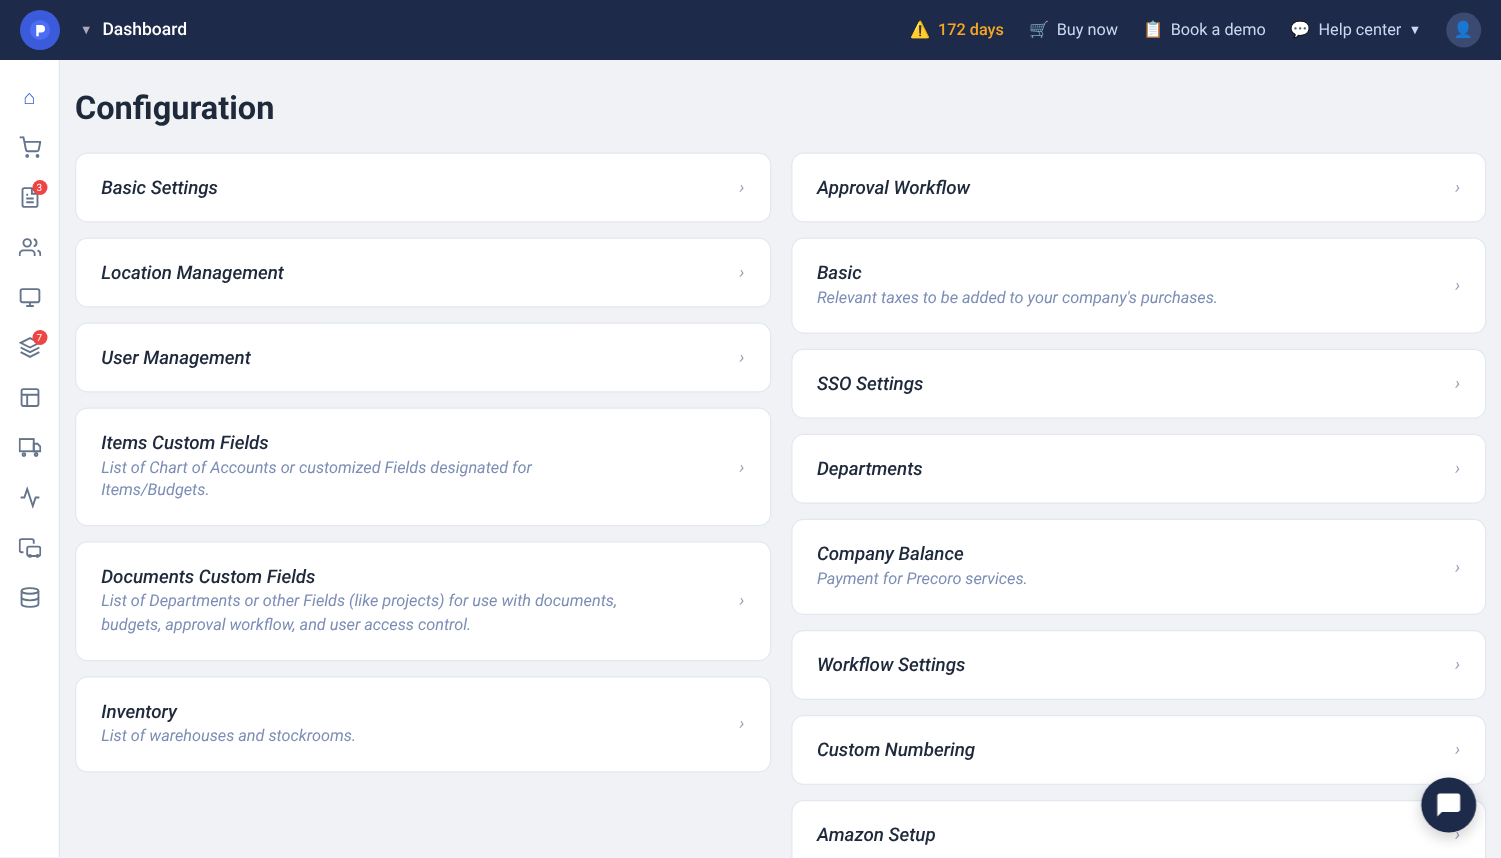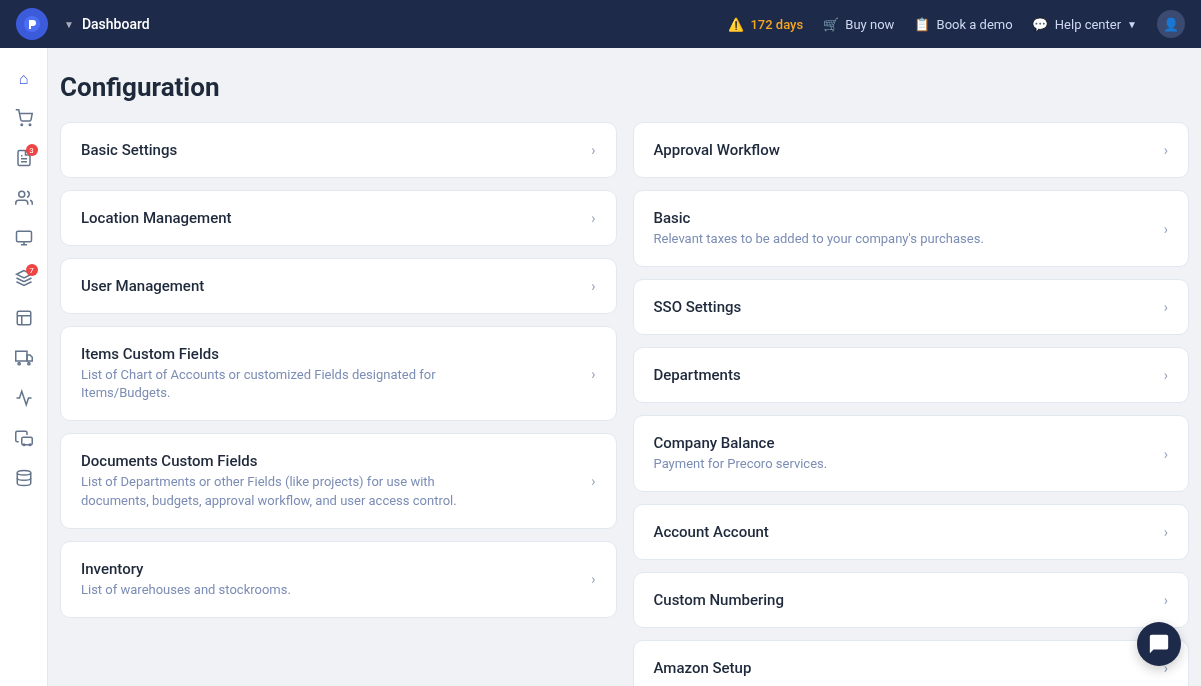--- a/index.html
+++ b/index.html
@@ -91,20 +91,21 @@
     .config-card {
       background: #fff;
       border: 1px solid #e2e8f0;
       border-radius: 10px;
       padding: 18px 20px;
       display: flex;
       align-items: center;
       justify-content: space-between;
       cursor: pointer;
       transition: box-shadow 0.15s;
+      font-style: italic;
     }
 
     .config-card-content { display: flex; flex-direction: column; gap: 3px; }
     .config-card-title { font-size: 15px; font-weight: 500; color: #1e293b; }
     .config-card-desc { font-size: 13px; color: #7c8db5; max-width: 420px; line-height: 1.4; }
 
     .chevron-right {
       color: #94a3b8;
       font-size: 14px;
       flex-shrink: 0;
@@ -340,21 +341,21 @@
   </div>
           <div class="config-card">
     <div class="config-card-content">
       <span class="config-card-title">Company Balance</span>
       <span class="config-card-desc">Payment for Precoro services.</span>
     </div>
     <span class="chevron-right">›</span>
   </div>
           <div class="config-card">
     <div class="config-card-content">
-      <span class="config-card-title">Account Account</span>
+      <span class="config-card-title">Workflow Settings</span>
 
     </div>
     <span class="chevron-right">›</span>
   </div>
           <div class="config-card">
     <div class="config-card-content">
       <span class="config-card-title">Custom Numbering</span>
 
     </div>
     <span class="chevron-right">›</span>

